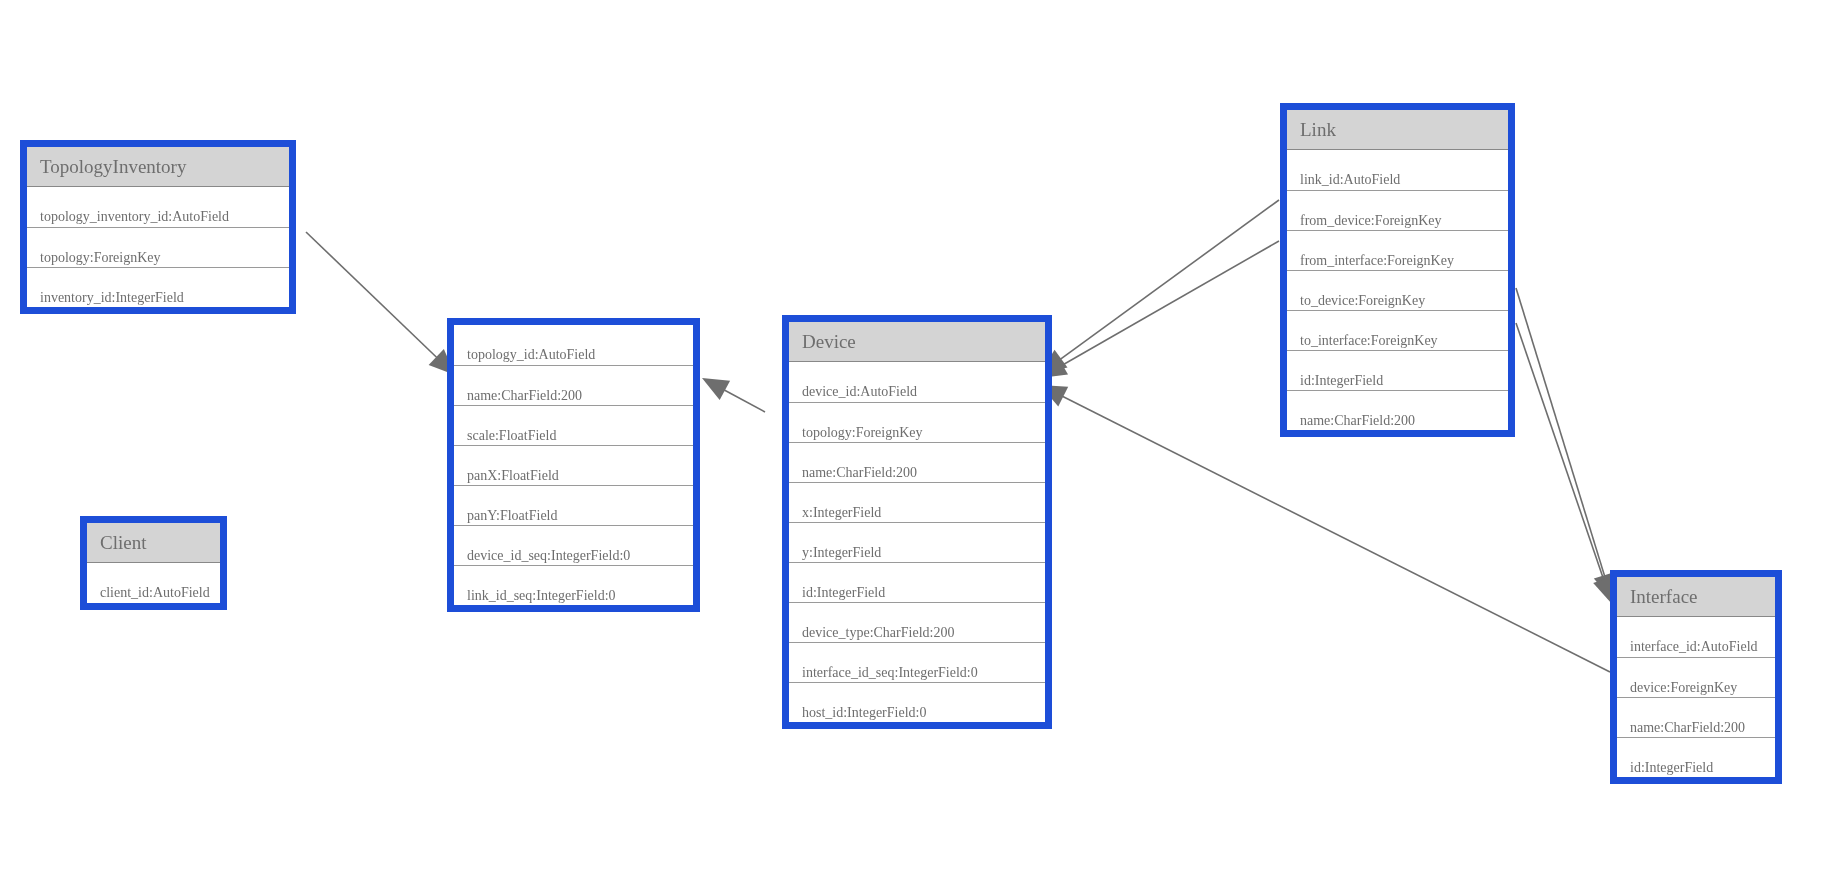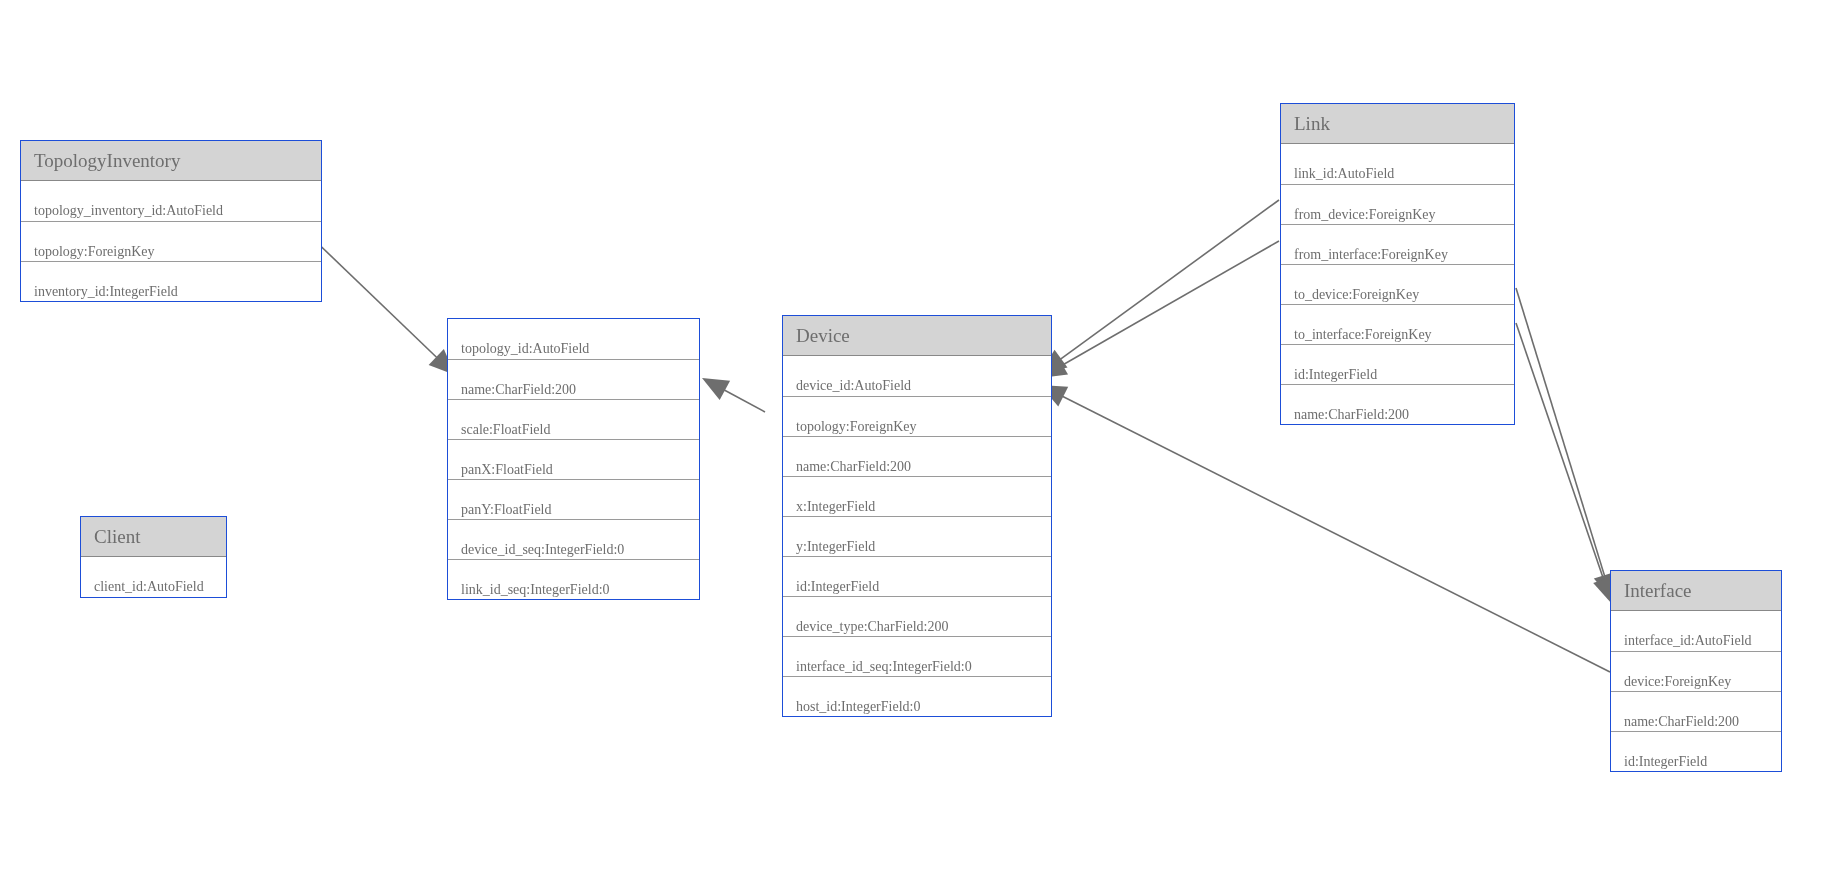--- a/index.html
+++ b/index.html
@@ -21,21 +21,21 @@
     position: absolute;
     left: 0;
     top: 0;
     width: 1824px;
     height: 874px;
     pointer-events: none;
   }
   .entity {
     position: absolute;
     box-sizing: border-box;
-    border: 1px solid #1d4ed8;
+    border: 7px solid #1d4ed8;
     background: #ffffff;
     z-index: 2;
   }
   .entity-header {
     box-sizing: border-box;
     background: #d4d4d4;
     border-bottom: 1px solid #888888;
     color: #6e6e6e;
     font-size: 19px;
     line-height: 40px;
@@ -97,21 +97,21 @@
         <polygon points="1612,604 1593.1851391005275,582.9524108427236 1614.0037304877728,575.8400095146967" fill="#6e6e6e"></polygon>
         <title>link.to_interface:ForeignKey -&gt; interface</title>
       </g>
       <g>
         <line x1="1610" y1="672" x2="1057.416817048718" y2="393.7695201631265" stroke="#6e6e6e" stroke-width="1.6"></line>
         <polygon points="1040,385 1068.169331541593,386.86782239514815 1058.2755139216554,406.5175647065225" fill="#6e6e6e"></polygon>
         <title>interface.device:ForeignKey -&gt; device</title>
       </g>
     </svg>
   <div id="entities-layer">
-      <div class="entity" style="left: 20px; top: 140px; width: 302px;">
+      <div class="entity" style="left: 20px; top: 140px; width: 276px;">
         <div class="entity-header">TopologyInventory</div>
         <div class="entity-body">
           <div class="entity-row">topology_inventory_id:AutoField</div>
           <div class="entity-row">topology:ForeignKey</div>
           <div class="entity-row">inventory_id:IntegerField</div>
         </div>
       </div>
       <div class="entity" style="left: 80px; top: 516px; width: 147px;">
         <div class="entity-header">Client</div>
         <div class="entity-body">

